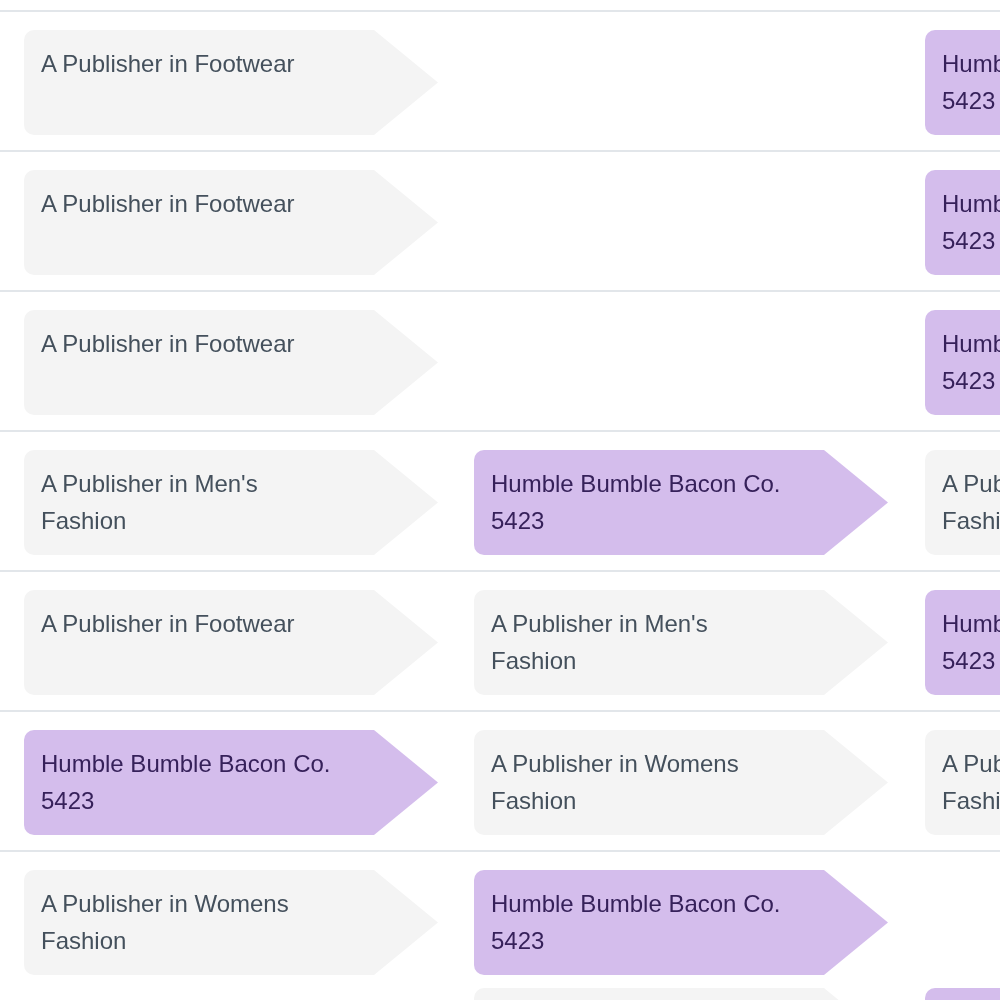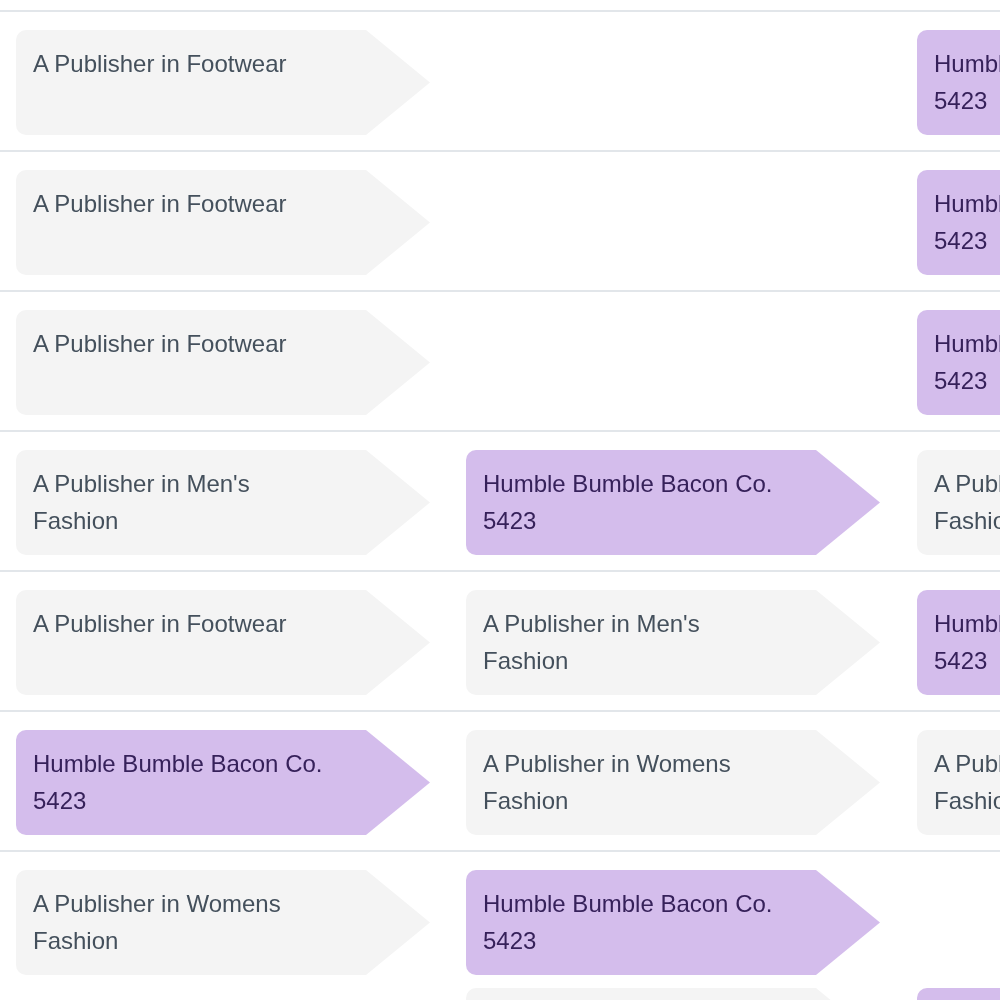--- a/index.html
+++ b/index.html
@@ -20,21 +20,21 @@
   .viewport {
     position: relative;
     width: 1000px;
     height: 1000px;
     overflow: hidden;
     background: var(--bg);
     padding-top: 10px;
   }
   .path-row {
     border-top: 2px solid var(--divider);
-    padding: 18px 0 15px 0;
+    padding: 18px 0 15px 8px;
   }
   .chip-line {
     position: relative;
     height: 105px;
   }
   .chip-line + .chip-line { margin-top: 13px; }
   .chip {
     position: absolute;
     top: 0;
     width: 414px;

